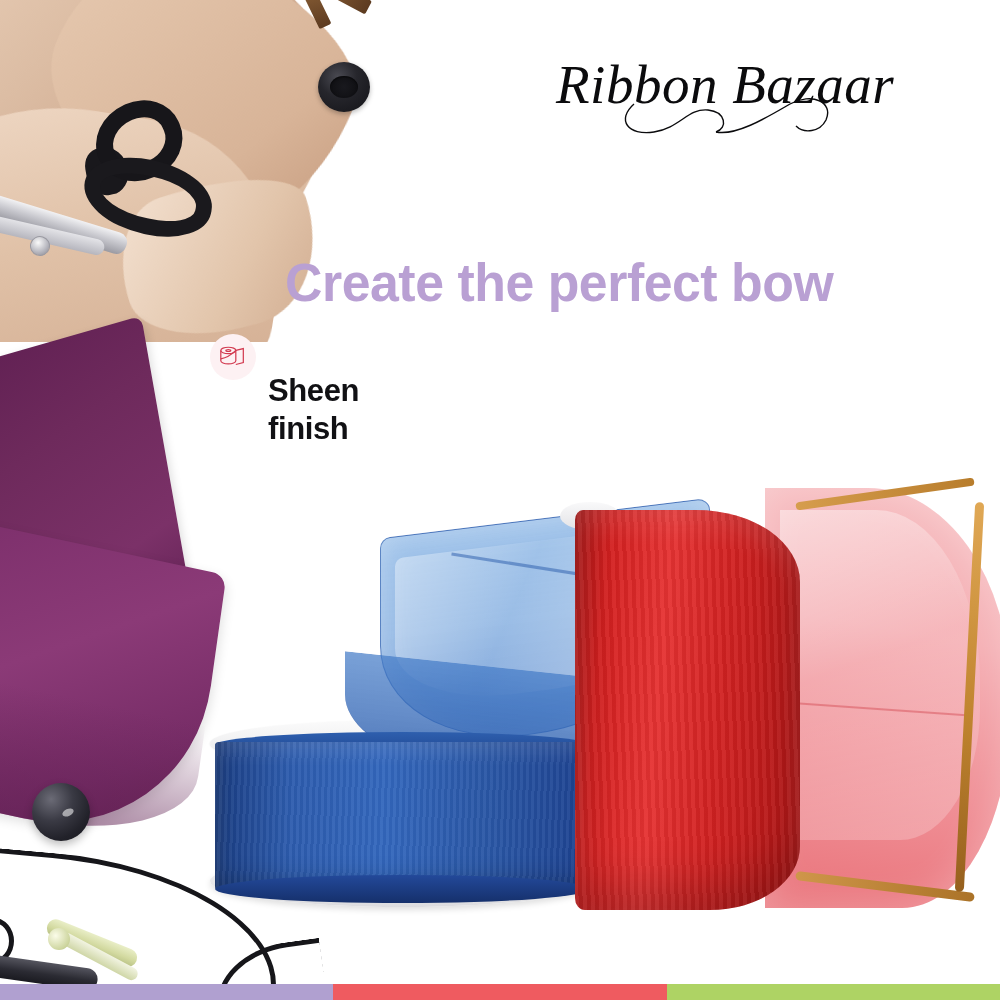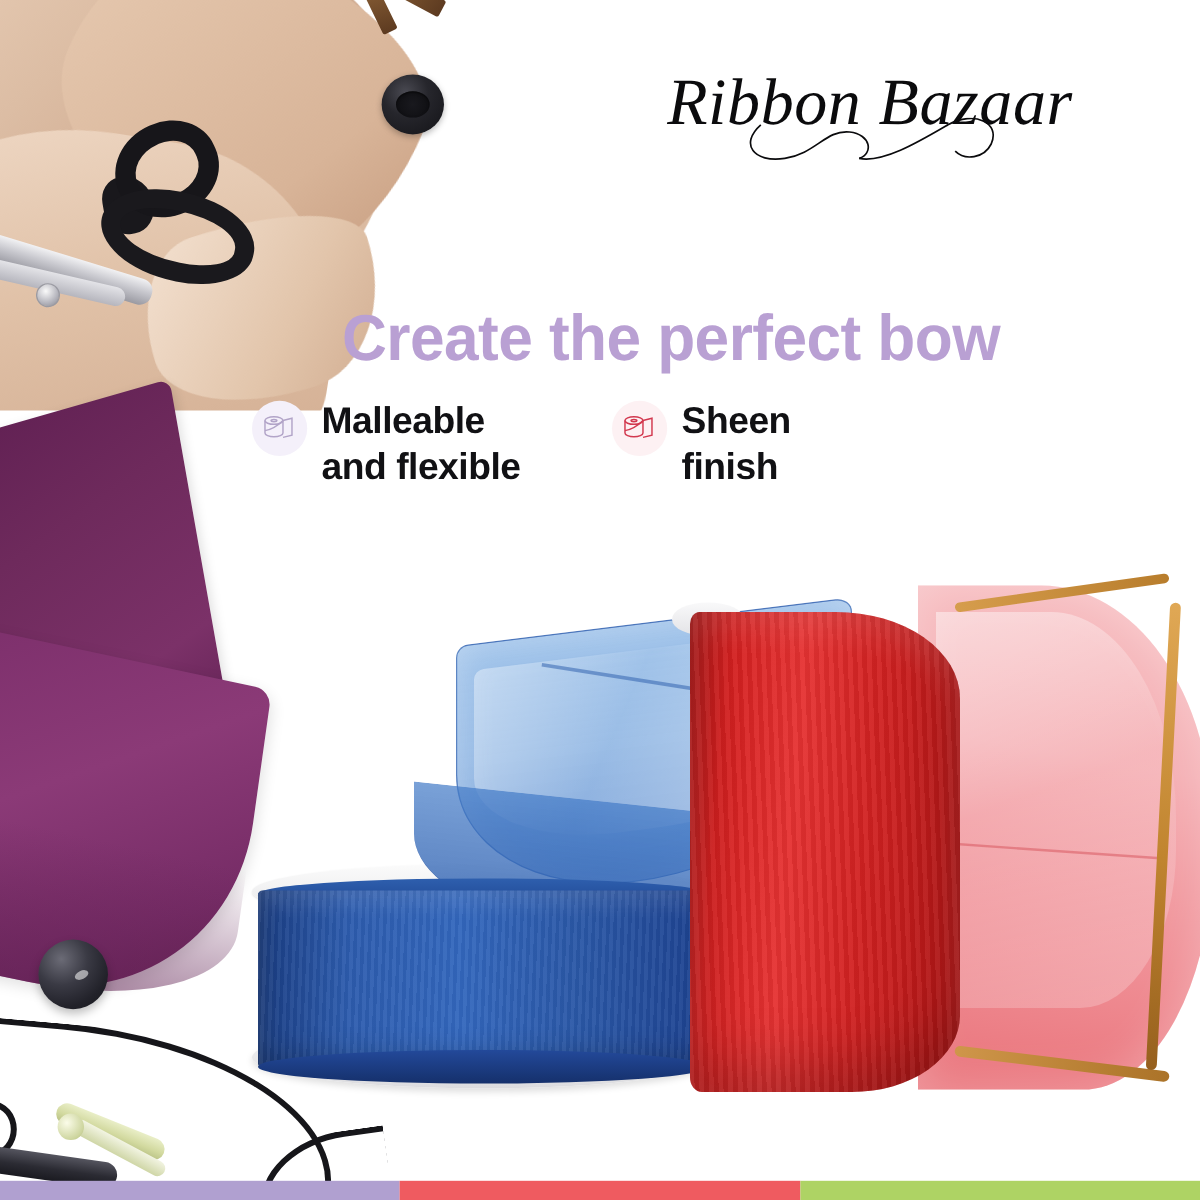--- a/index.html
+++ b/index.html
@@ -430,21 +430,21 @@
   .icon-bg-red    { background:#fdf1f3; }
   .icon-bg-green  { background:#f5f8ea; }
   .feat-label {
     font-size:31px;
     font-weight:700;
     color:#111114;
     line-height:38px;
     letter-spacing:-.4px;
   }
   .f1 .feat-label { max-width:190px; }
-  .f2 .feat-label { max-width:140px; }
+  .f2 .feat-label { max-width:140px;margin-top:40px; }
   .f3 .feat-label { max-width:160px; }
 
   
   .footer-bar {
     position:absolute; left:0; bottom:0;
     width:1000px; height:16px;
     display:flex;
   }
   .bar-seg { height:100%; }
   .bar-purple { width:333px; }
@@ -527,32 +527,20 @@
     <svg class="brand-swash" viewBox="0 0 350 40">
       <path d="M58 6 C 40 22, 52 38, 78 34 C 104 30, 112 10, 132 12 C 150 14, 152 30, 140 34" fill="none" stroke="#0b0b0d" stroke-width="1.4"></path>
       <path d="M140 34 C 160 38, 190 20, 214 6 C 236 -6, 258 4, 250 22 C 244 34, 228 36, 220 28" fill="none" stroke="#0b0b0d" stroke-width="1.4"></path>
     </svg>
   </div>
 
   <div class="headline" style="color: rgb(185, 160, 211);">Create the perfect bow</div>
 
   <div class="features">
 
-    <div class="feature f1">
-      <span class="feat-icon-wrap icon-bg-purple" style="background: rgb(244, 240, 250);">
-        <svg width="30" height="30" viewBox="0 0 32 32" fill="none" stroke="#b2a4c8" stroke-width="1.3">
-          <ellipse cx="11" cy="9" rx="8" ry="3.4"></ellipse>
-          <path d="M3 9 v11 a8 3.4 0 0 0 16 0 V9"></path>
-          <path d="M19 9 L27 7 V22 L19 24"></path>
-          <path d="M19 9 C 15 13, 9 17, 3 18"></path>
-          <ellipse cx="11" cy="9" rx="2.6" ry="1"></ellipse>
-        </svg>
-      </span>
-      <span class="feat-label">Malleable and flexible</span>
-    </div>
 
     <div class="feature f2">
       <span class="feat-icon-wrap icon-bg-red" style="background: rgb(253, 241, 243);">
         <svg width="30" height="30" viewBox="0 0 32 32" fill="none" stroke="#d2394f" stroke-width="1.3">
           <ellipse cx="11" cy="9" rx="8" ry="3.4"></ellipse>
           <path d="M3 9 v11 a8 3.4 0 0 0 16 0 V9"></path>
           <path d="M19 9 L27 7 V22 L19 24"></path>
           <path d="M19 9 C 15 13, 9 17, 3 18"></path>
           <ellipse cx="11" cy="9" rx="2.6" ry="1"></ellipse>
         </svg>

